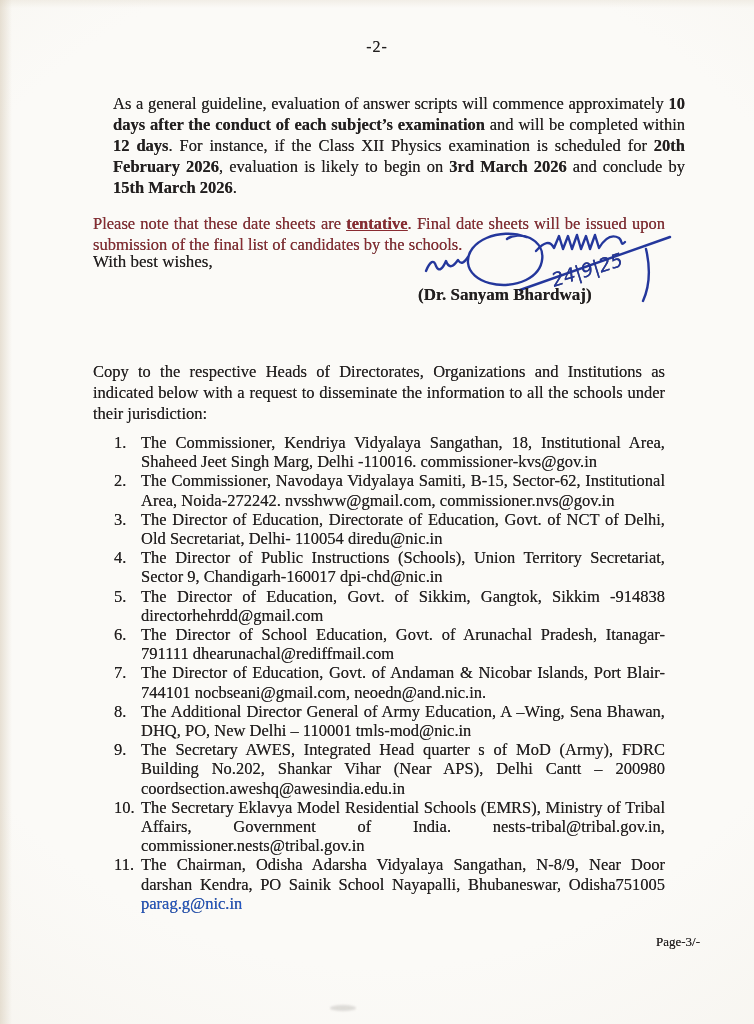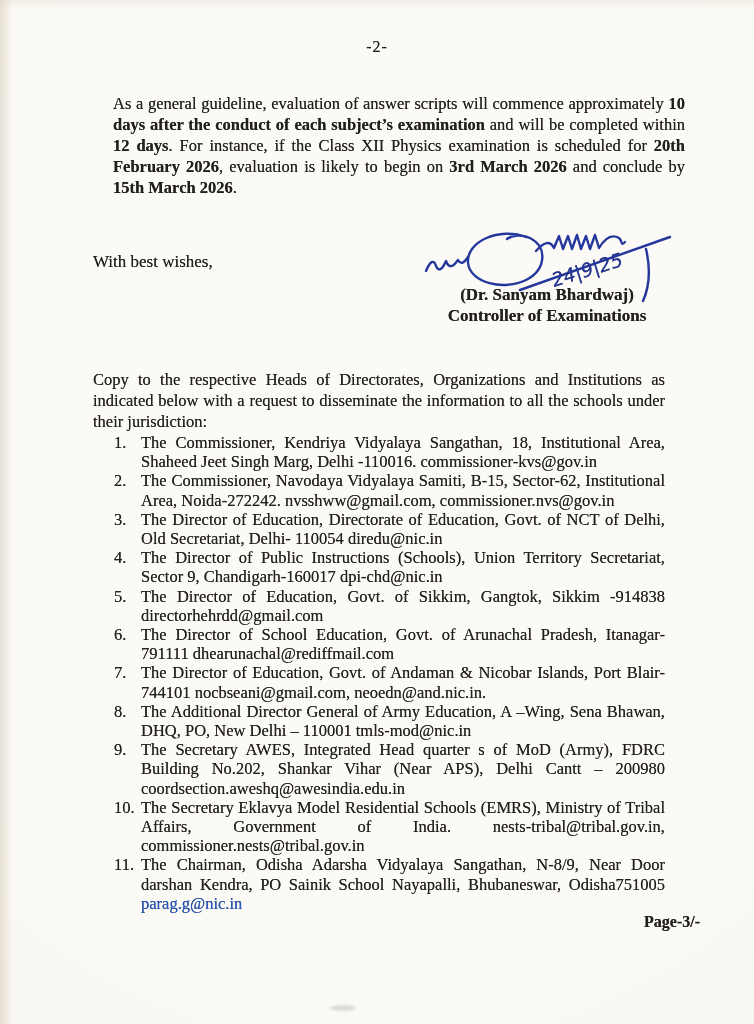--- a/index.html
+++ b/index.html
@@ -26,58 +26,58 @@
   .abs{position:absolute;}
   .pagenum{top:38px;left:0;width:754px;text-align:center;font-size:16px;letter-spacing:1px;}
   .para{left:93px;width:572px;font-size:16.5px;line-height:21px;text-align:justify;}
   .p1{top:76px;margin-left:20px;}
   .p2{top:196px;color:var(--red);}
   .closing{top:252px;left:93px;font-size:17px;}
   .b{font-weight:bold;}
   .u{text-decoration:underline;}
   .link{color:var(--link);cursor:pointer;}
   .sig-ink{top:223px;left:408px;width:268px;height:88px;}
-  .sig-block{top:284px;left:418px;width:258px;text-align:center;font-weight:bold;font-size:17px;line-height:21px;}
-  .copy-para{top:352px;}
+  .sig-block{top:284px;left:418px;width:258px;font-weight:bold;font-size:17px;line-height:21px;}
+  .copy-para{top:344px;}
   .recipients{top:433px;left:93px;width:572px;margin:0;padding:0;list-style:none;
     font-size:16.5px;line-height:19.2px;text-align:justify;counter-reset:rec;}
   .recipients li{position:relative;padding-left:48px;counter-increment:rec;}
   .recipients li::before{content:counter(rec) ".";position:absolute;left:21px;}
-  .footer{top:913px;left:0;width:700px;text-align:right;font-weight:bold;font-size:16px;}
+  .footer{top:934px;left:0;width:700px;text-align:right;font-weight:normal;font-size:13px;}
   .smudge{top:1005px;left:330px;width:26px;height:6px;border-radius:50%;
     background:rgba(90,85,80,.18);filter:blur(1px);}
   
   .scan{text-shadow:0 0 .5px rgba(34,31,31,.75);}
 </style>
 </head>
 <body>
 
 <div class="page scan">
 
   <div class="abs pagenum">-2-</div>
 
   <p class="abs para p1"><span>As a general guideline, evaluation of answer scripts will commence approximately </span><span class="b">10 days after the conduct of each subject’s examination</span><span> and will be completed within </span><span class="b">12 days</span><span>. For instance, if the Class XII Physics examination is scheduled for </span><span class="b">20th February 2026</span><span>, evaluation is likely to begin on </span><span class="b">3rd March 2026</span><span> and conclude by </span><span class="b">15th March 2026</span><span>.</span></p>
 
+  <p class="abs para p2"><span>Please note that these date sheets are </span><span class="b u">tentative</span><span>. Final date sheets will be issued upon submission of the final list of candidates by the schools.</span></p>
 
   <div class="abs closing">With best wishes,</div>
 
   <svg class="abs sig-ink" viewBox="0 0 268 88" xmlns="http://www.w3.org/2000/svg">
     <g stroke="#24379c" stroke-width="2.4" fill="none" stroke-linecap="round" stroke-linejoin="round">
       <path d="M18,48 C22,38 26,36 28,43 C31,50 35,45 38,38 C41,46 45,44 50,37 C53,42 56,40 60,34"></path>
       <path d="M118,14 C92,4 58,18 60,40 C62,60 96,68 118,57 C138,47 140,24 122,15 C114,11 104,12 99,16"></path>
       <path d="M128,28 C136,19 142,17 146,25 L151,13 L155,26 L160,13 L164,26 L169,12 L173,26 L178,13 L182,26 L187,12 L191,25 C197,15 204,11 211,15 C215,18 212,24 217,19"></path>
       <path d="M112,67 L262,14"></path>
       <path d="M238,26 C242,43 243,60 235,78"></path>
     </g>
     <text x="146" y="64" transform="rotate(-17 146 64)" font-family="DejaVu Sans, sans-serif" font-style="italic" font-size="19" fill="#24379c">24|9|25</text>
   </svg>
 
   <div class="abs sig-block">
     <div>(Dr. Sanyam Bhardwaj)</div>
-    <div>Controller of Examinations</div>
   </div>
 
   <p class="abs para copy-para">Copy to the respective Heads of Directorates, Organizations and Institutions as indicated below with a request to disseminate the information to all the schools under their jurisdiction:</p>
 
   <ol class="abs recipients">
       <li><span>The Commissioner, Kendriya Vidyalaya Sangathan, 18, Institutional Area, Shaheed Jeet Singh Marg, Delhi -110016. commissioner-kvs@gov.in</span></li>
       <li><span>The Commissioner, Navodaya Vidyalaya Samiti, B-15, Sector-62, Institutional Area, Noida-272242. nvsshww@gmail.com, commissioner.nvs@gov.in</span></li>
       <li><span>The Director of Education, Directorate of Education, Govt. of NCT of Delhi, Old Secretariat, Delhi- 110054 diredu@nic.in</span></li>
       <li><span>The Director of Public Instructions (Schools), Union Territory Secretariat, Sector 9, Chandigarh-160017 dpi-chd@nic.in</span></li>
       <li><span>The Director of Education, Govt. of Sikkim, Gangtok, Sikkim -914838 directorhehrdd@gmail.com</span></li>

